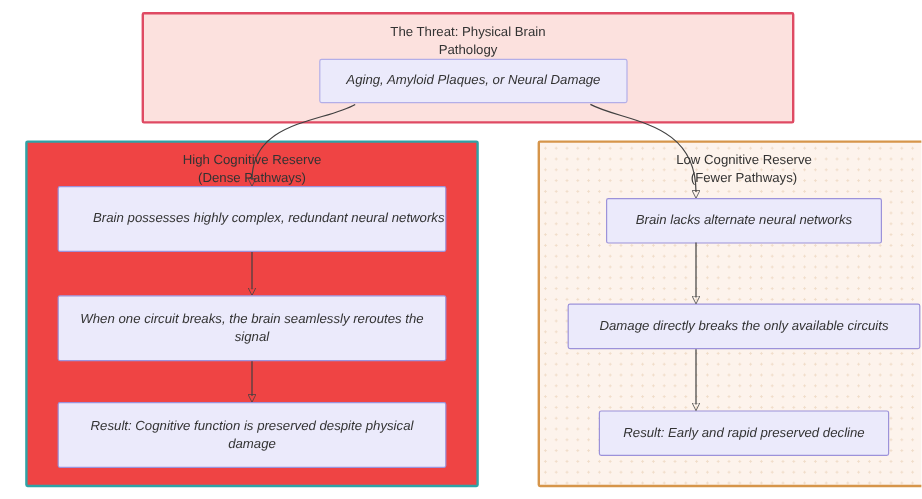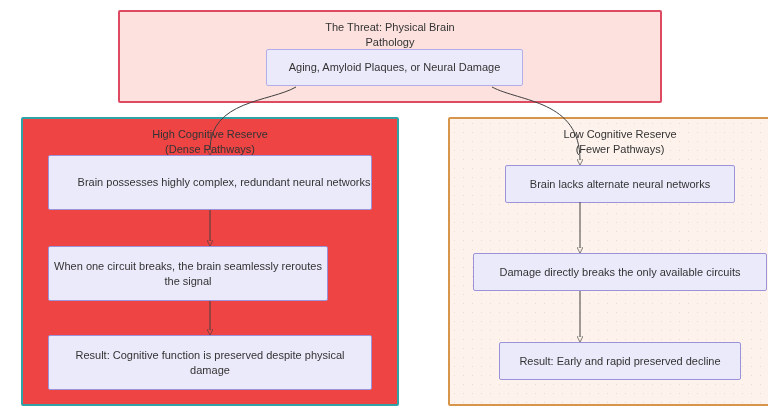--- a/index.html
+++ b/index.html
@@ -15,24 +15,24 @@
                     background-image:radial-gradient(#f0dcc8 0.8px, transparent 1px); background-size:9px 9px;margin-left:40px; }
   .cluster-title {
     position:absolute; top:0; left:0; right:0; text-align:center;
     padding-top:8px; font-size:11px; line-height:15px;
   }
   .node {
     position:absolute; display:flex; align-items:center; justify-content:center;
     text-align:center; font-size:11px; line-height:15px;
     background:#ebeafb; border:1.5px solid #9c92da; border-radius:2px; z-index:2;
   }
-  .node span { display:block; }
+  .node span { display:block;font-style:italic; }
   #node-trigger { left:146px; top:37px; width:257px; height:37px; border-color:#b3aee8; }
   #node-high-1 { left:25px; top:36px;  width:324px; height:55px;padding-left:28px; }
-  #node-high-2 { left:25px; top:127px; width:280px; height:55px; }
+  #node-high-2 { left:25px; top:127px; width:324px; height:55px; }
   #node-high-3 { left:25px; top:216px; width:324px; height:55px; }
   #node-high-1 span, #node-high-2 span, #node-high-3 span { max-width:300px; }
   #node-low-1 { left:55px; top:46px;  width:230px; height:38px; }
   #node-low-2 { left:23px; top:134px; width:294px; height:38px; }
   #node-low-3 { left:49px; top:223px; width:242px; height:38px; }
   .edges {
     position:absolute; left:0; top:0; width:768px; height:416px;
     z-index:3; pointer-events:none;
   }
   .edges path { stroke:#404040; stroke-width:1; fill:none; }

